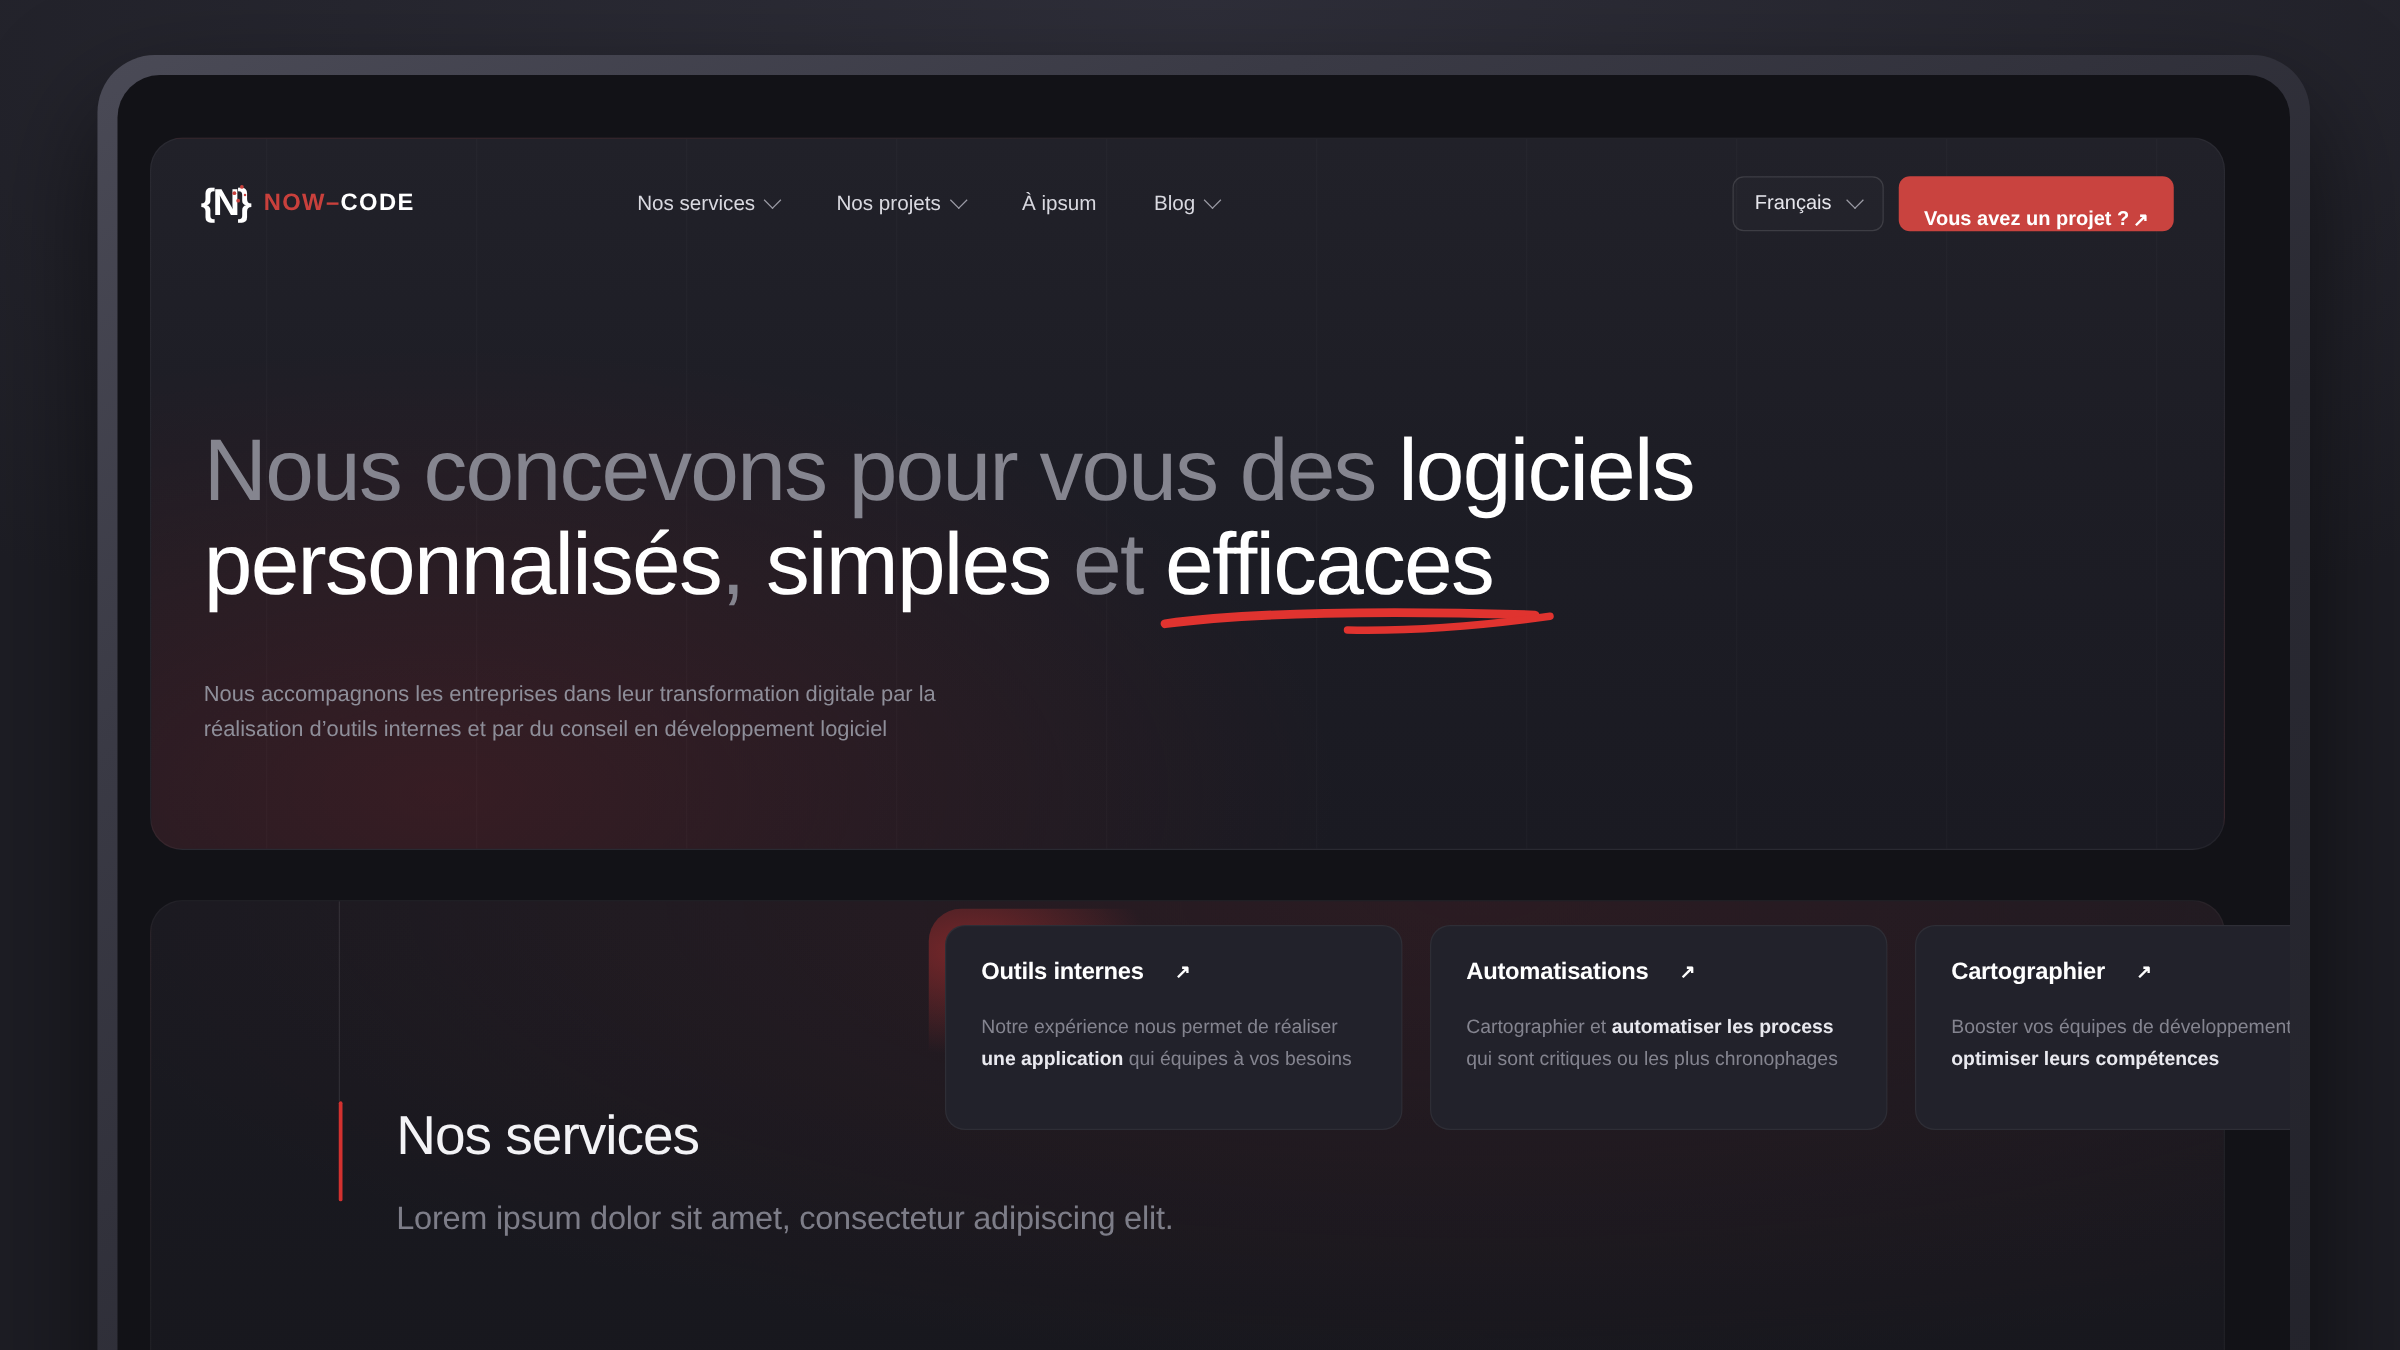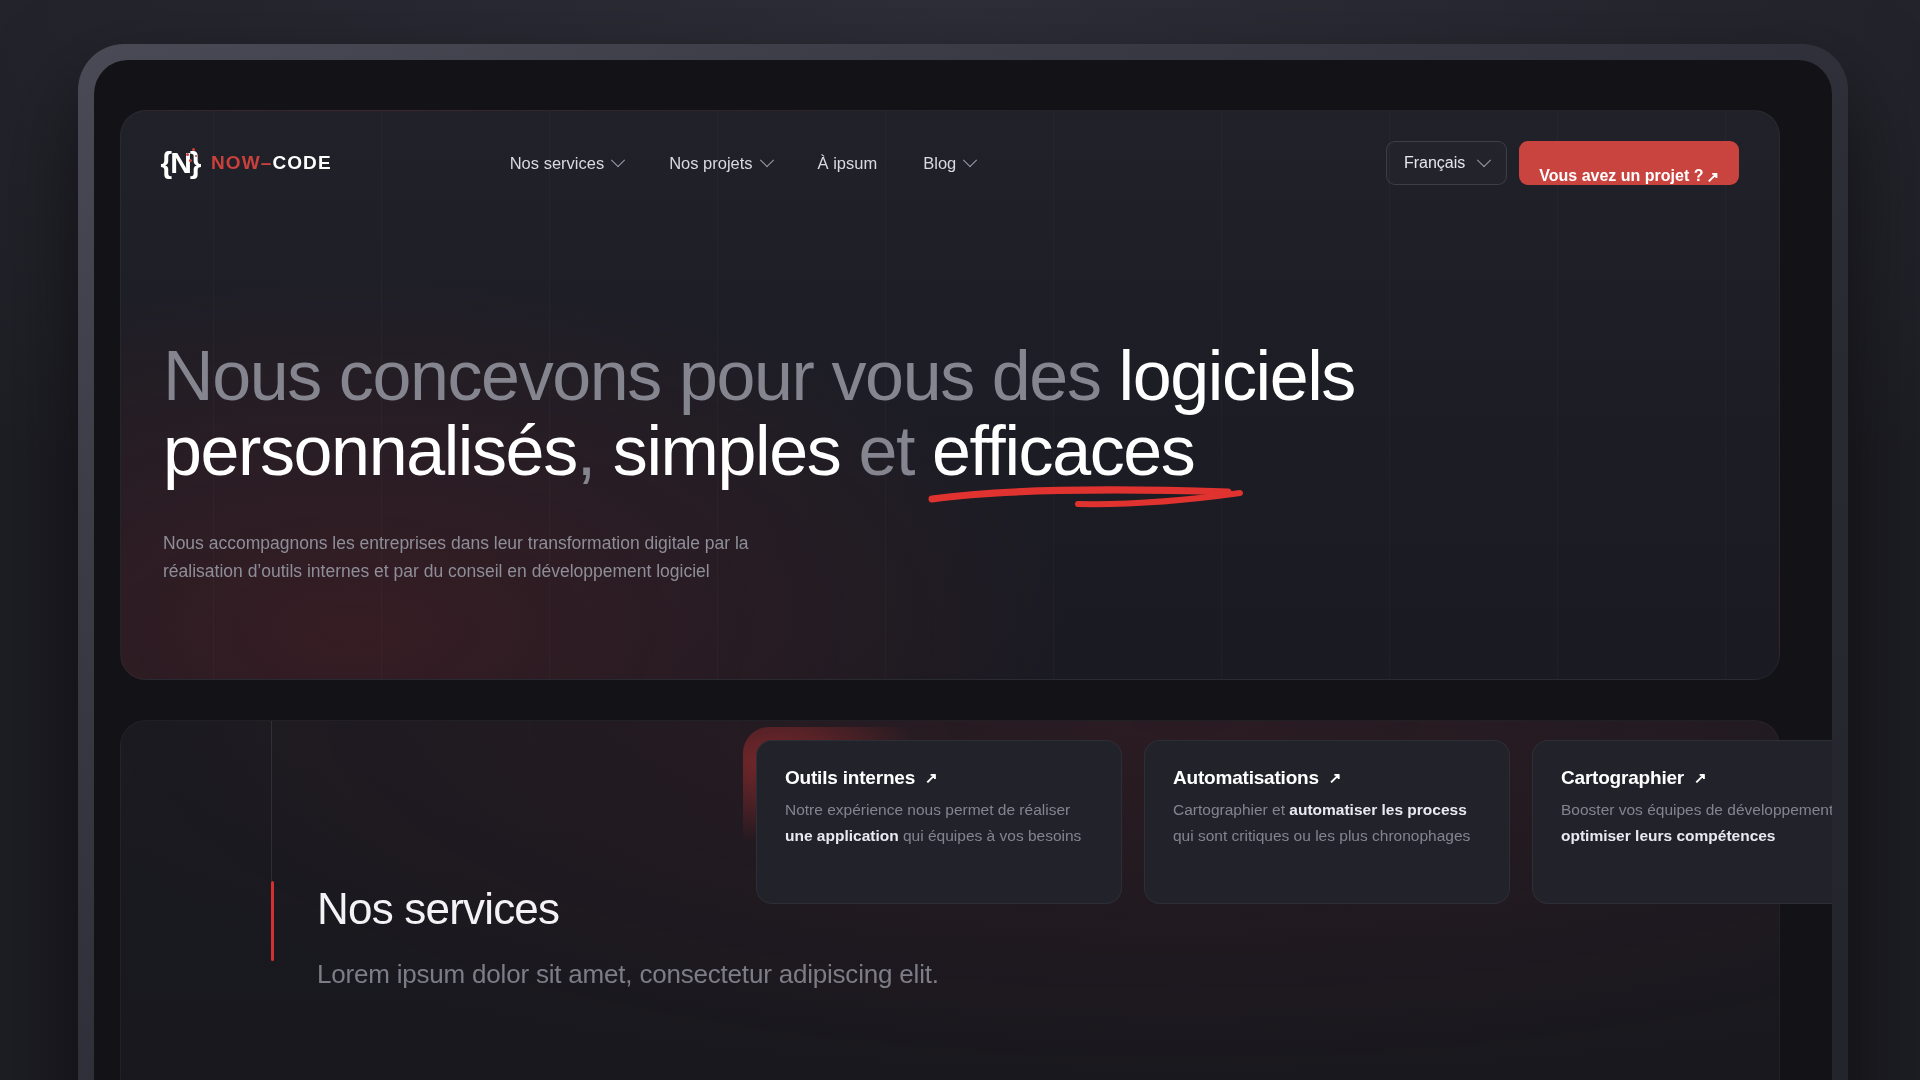--- a/index.html
+++ b/index.html
@@ -219,21 +219,21 @@
   .underlined svg {
     position: absolute;
     left: -4px;
     bottom: -22px;
     width: 330px;
     height: 34px;
     overflow: visible;
   }
 
   .subtitle {
-    margin-top: 38px;
+    margin-top: 50px;
     font-size: 17.5px;
     line-height: 1.62;
     color: #8e8e99;
     max-width: 600px;
   }
 
   
   .cards {
     position: absolute;
     left: 662px;
@@ -256,26 +256,26 @@
     position: absolute;
     left: -14px; top: -14px; right: -14px; bottom: -14px;
     border-radius: 26px;
     background: radial-gradient(60% 70% at 8% 18%, rgba(181,48,48,0.58) 0%, rgba(181,48,48,0.0) 62%);
     z-index: -1;
     pointer-events: none;
   }
   .card-title {
     display: flex;
     align-items: center;
-    gap: 10px;
+    gap: 25px;
     color: #ffffff;
     font-size: 19px;
     font-weight: 700;
     letter-spacing: -0.2px;
-    margin-bottom: 8px;
+    margin-bottom: 20px;
   }
   .card-body {
     font-size: 15.5px;
     line-height: 1.66;
     color: #84848f;
   }
   .card-body b { color: #e9e9ef; font-weight: 700; }
 
   
   .services {

